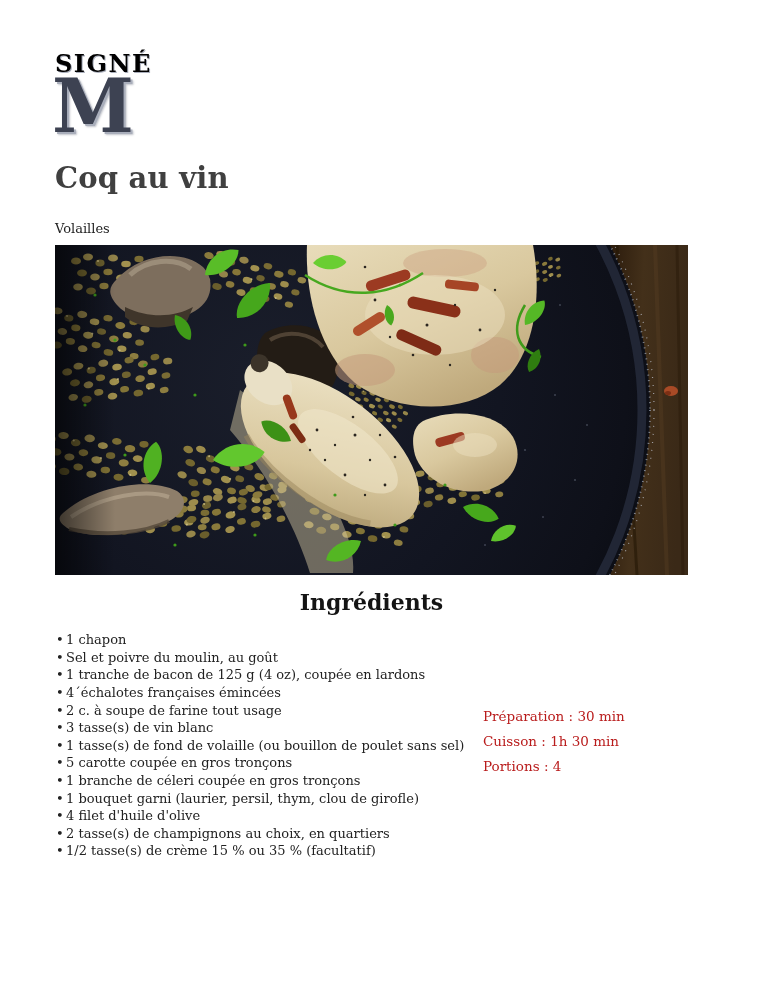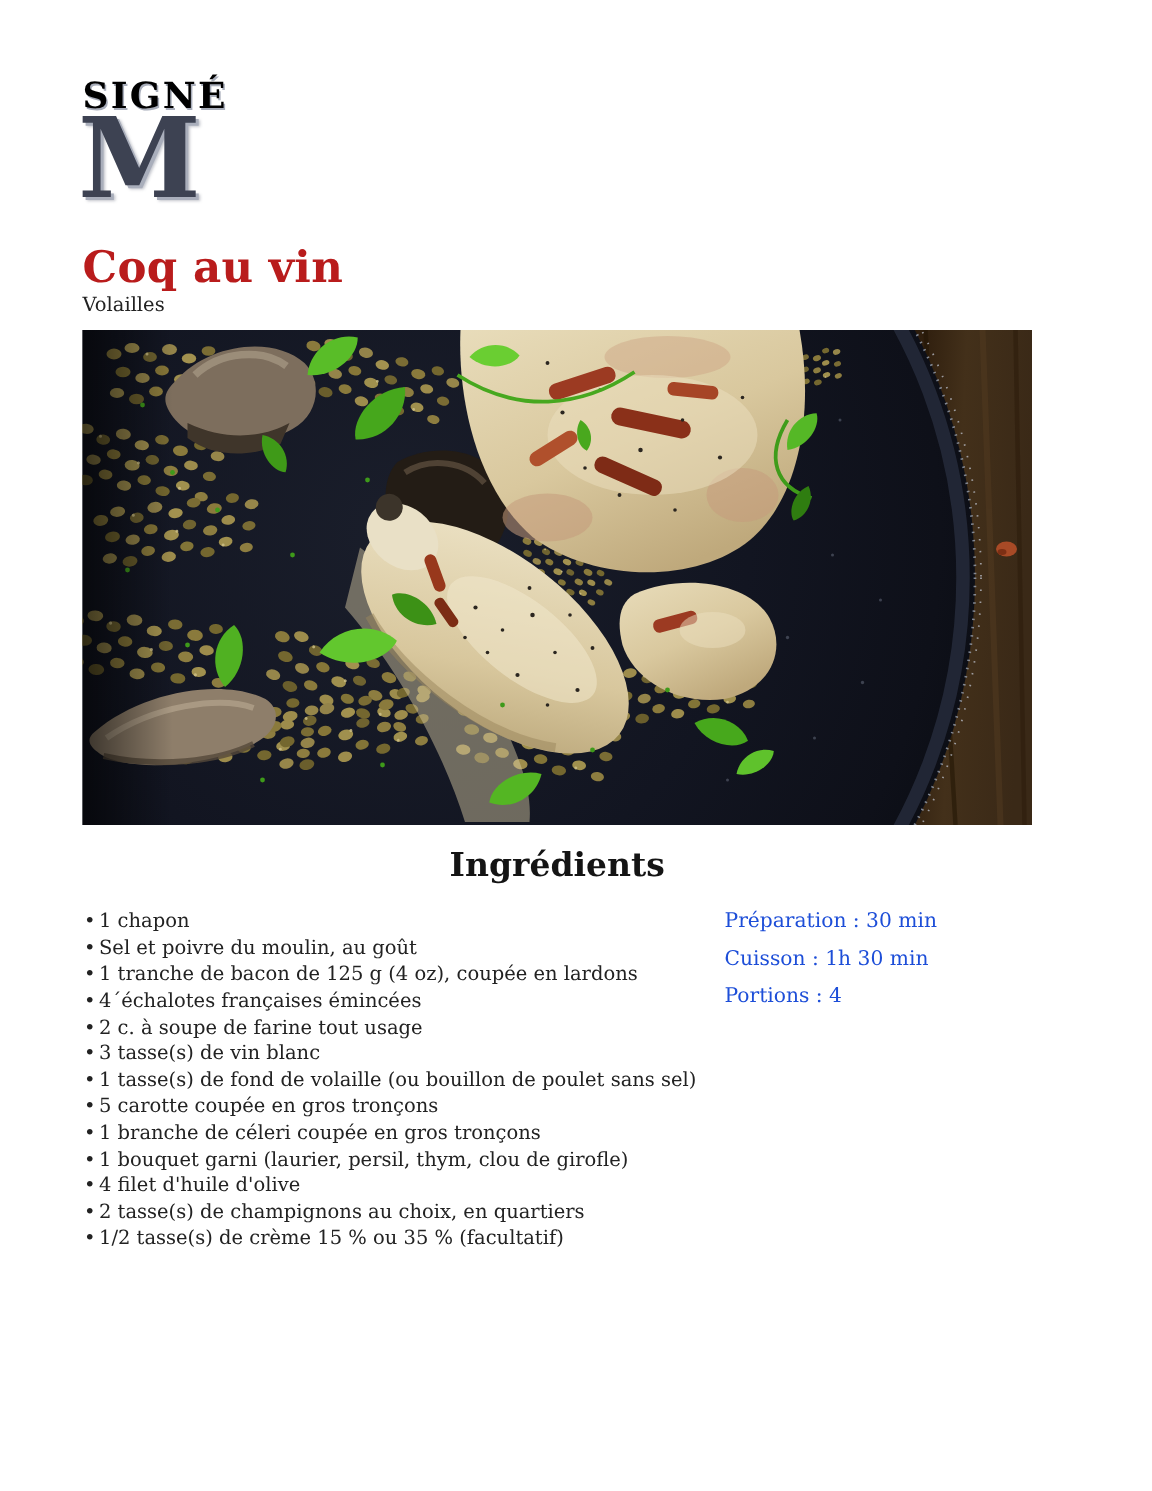--- a/index.html
+++ b/index.html
@@ -21,44 +21,44 @@
   }
   .logo-letter {
     font-weight: bold; font-size: 74px; line-height: 0.82;
     color: #3d4252; margin-left: -3px;
     text-shadow: 2px 2px 0 #a9aebb, 3px 3px 2px rgba(120,125,140,0.45);
   }
 
   
   .title {
     margin: 26px 0 0 0; font-size: 29px; line-height: 1.1;
-    font-weight: bold; color: #b91c1c; letter-spacing: 0.2px;
-  }
-  .category { margin-top: 1px; font-size: 13px; line-height: 1.2; color: #222222; }
+    font-weight: bold; color: #404040; letter-spacing: 0.2px;
+  }
+  .category { margin-top: 26px; font-size: 13px; line-height: 1.2; color: #222222; }
 
   
   .photo { margin-top: 9px; width: 633px; height: 330px; line-height: 0; }
   .photo svg { display: block; }
 
   .ing-heading {
     margin: 16px 0 0 0; font-size: 22px; line-height: 1.05;
     font-weight: bold; color: #141414; text-align: center;
   }
 
-  .columns { display: flex; margin-top: 17px; align-items: flex-start; }
+  .columns { display: flex; margin-top: 17px; align-items: center; }
   .ing-list {
     width: 424px; margin: 0; padding: 0; list-style: none;
     font-size: 13px; line-height: 17.6px; color: #222222;
   }
   .ing-list li { position: relative; padding-left: 11px; }
   .ing-list li::before {
     content: "\2022"; position: absolute; left: 1px; top: 0;
     font-size: 13px; color: #222222;
   }
-  .meta { margin-left: auto; width: 205px; font-size: 13.5px; color: #1d4ed8; }
+  .meta { margin-left: auto; width: 205px; font-size: 13.5px; color: #b91c1c; }
   .meta-line { line-height: 17px; margin-bottom: 8px; }
 </style>
 </head>
 <body>
 
 <div class="page">
 
   <div class="logo">
     <div class="logo-word">SIGNÉ</div>
     <div class="logo-letter">M</div>

